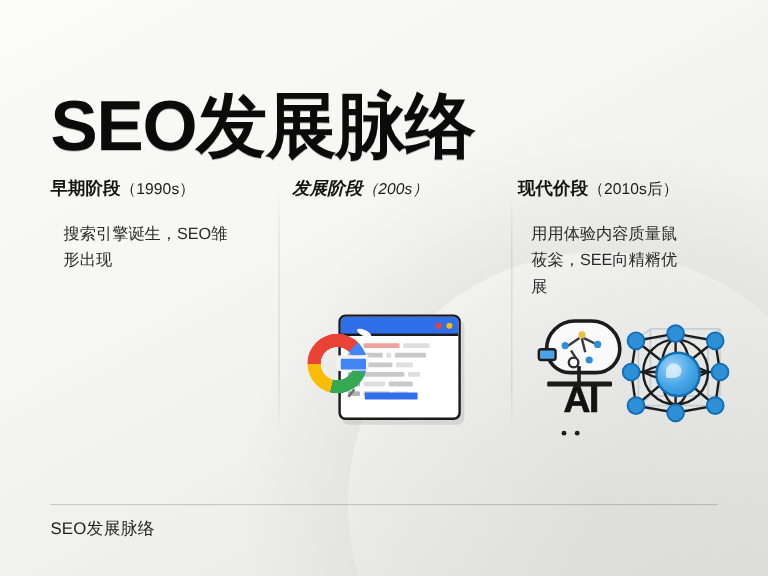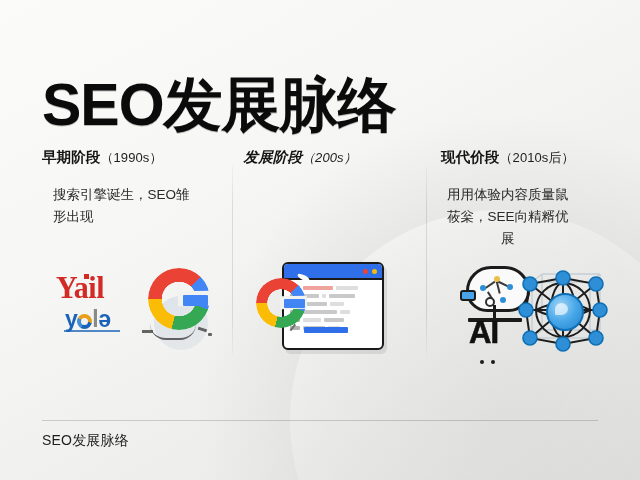--- a/index.html
+++ b/index.html
@@ -60,21 +60,21 @@
     height: 212px;
     display: flex;
   }
   .col {
     position: relative;
     width: 190px;
     padding-right: 14px;
     box-sizing: border-box;
   }
   .col-2 { padding-left: 18px; width: 194px; font-style: italic; }
-  .col-3 { padding-left: 18px; width: 190px; text-align: center; }
+  .col-3 { padding-left: 18px; width: 190px; }
 
   .col-divider {
     position: absolute;
     top: 17px;
     width: 1px;
     height: 190px;
     background: linear-gradient(to bottom, rgba(0,0,0,0.02), rgba(0,0,0,0.11) 22%, rgba(0,0,0,0.11) 78%, rgba(0,0,0,0.02));
   }
   .div-1 { left: 190px; }
   .div-2 { left: 384px; }
@@ -314,21 +314,21 @@
   .g-mid .g-notch {
     right: -1px; top: 18px; width: 27px; height: 13px; background: #f1f1ef;
   }
   .g-mid .g-bar {
     right: 1px; top: 21px; width: 21px; height: 9px;
   }
 
   
   .art-3 { left: 448px; top: 262px; width: 160px; height: 98px; }
 
-  .ai-block { position: absolute; left: 14px; top: 2px; width: 68px; height: 92px; }
+  .ai-block { position: absolute; left: 2px; top: 2px; width: 68px; height: 92px; text-align: center; }
   .ai-cloud {
     position: absolute;
     left: 4px; top: 2px;
     width: 58px; height: 40px;
     border: 3px solid #1b1b1b;
     border-radius: 26px 26px 22px 22px;
     background: #fafafa;
   }
   .ai-tab {
     position: absolute;
@@ -455,38 +455,20 @@
     </div>
 
     <div class="col col-3">
       <div class="col-heading">
         <span>现代价段</span><span class="yrs">（2010s后）</span>
       </div>
       <p class="col-body">用用体验内容质量鼠莜枀，SEE向精糈优展</p>
     </div>
   </div>
 
-  <div class="art art-1">
-    <div class="yail">Yail</div>
-    <div class="yail-dot"></div>
-
-    <div class="yole"><span>y</span><span class="o-ring"></span><span class="l-grey">l</span><span>ə</span></div>
-    <div class="yole-bar"></div>
-
-    <div class="g-ghost"></div>
-    <div class="g-big">
-      <div class="g-ring"></div>
-      <div class="g-notch"></div>
-      <div class="g-bar"></div>
-    </div>
-    <div class="g-smile"></div>
-    <div class="g-tick t1"></div>
-    <div class="g-tick t2"></div>
-    <div class="g-tick t3"></div>
-  </div>
 
   <div class="art art-2">
     <div class="browser">
       <div class="browser-bar">
         <span class="dot w1"></span>
         <span class="dot w2"></span>
         <span class="dot w3"></span>
         <span class="dot r"></span>
         <span class="dot y"></span>
       </div>

